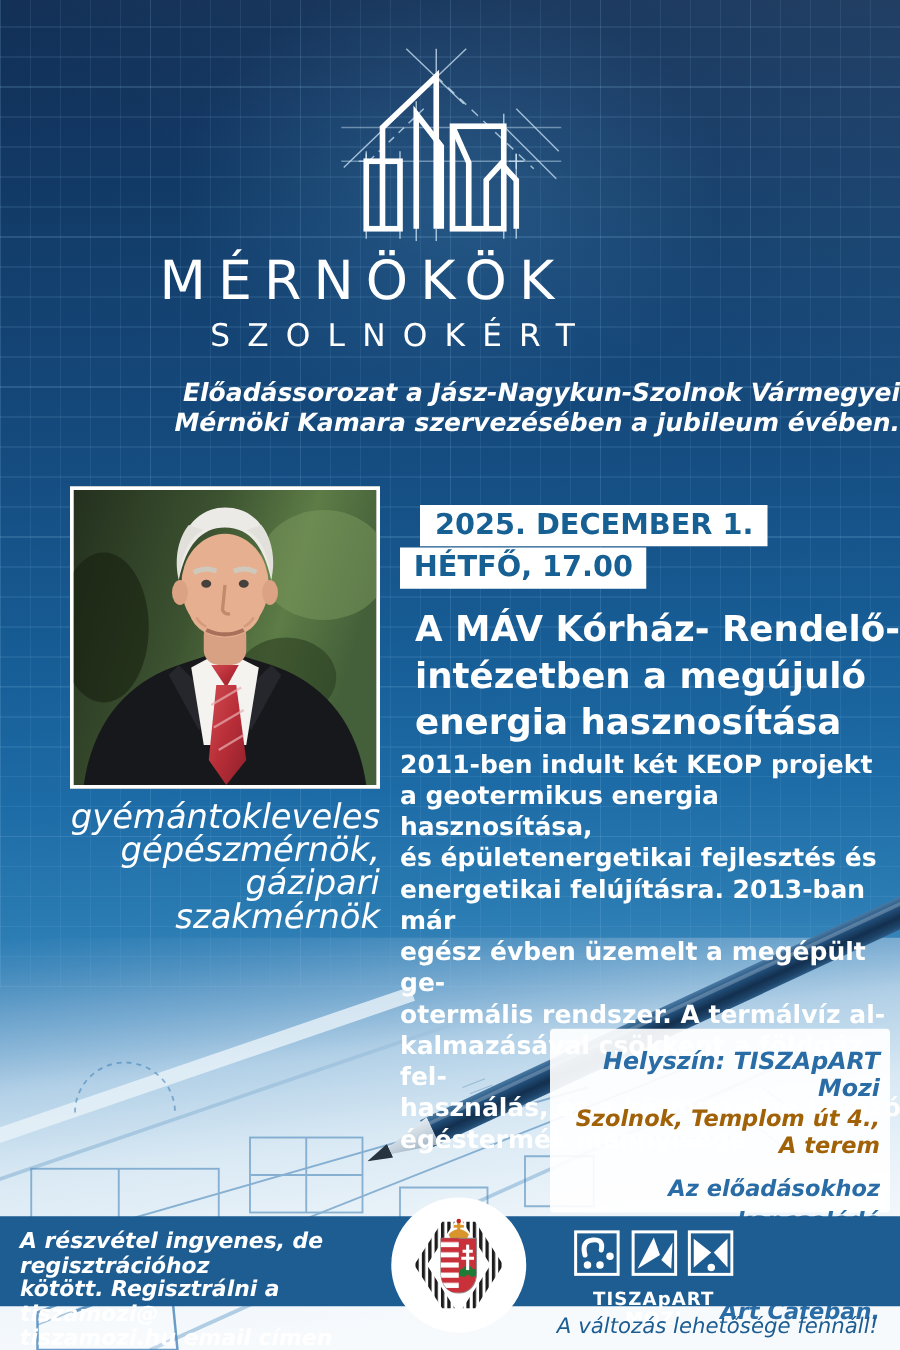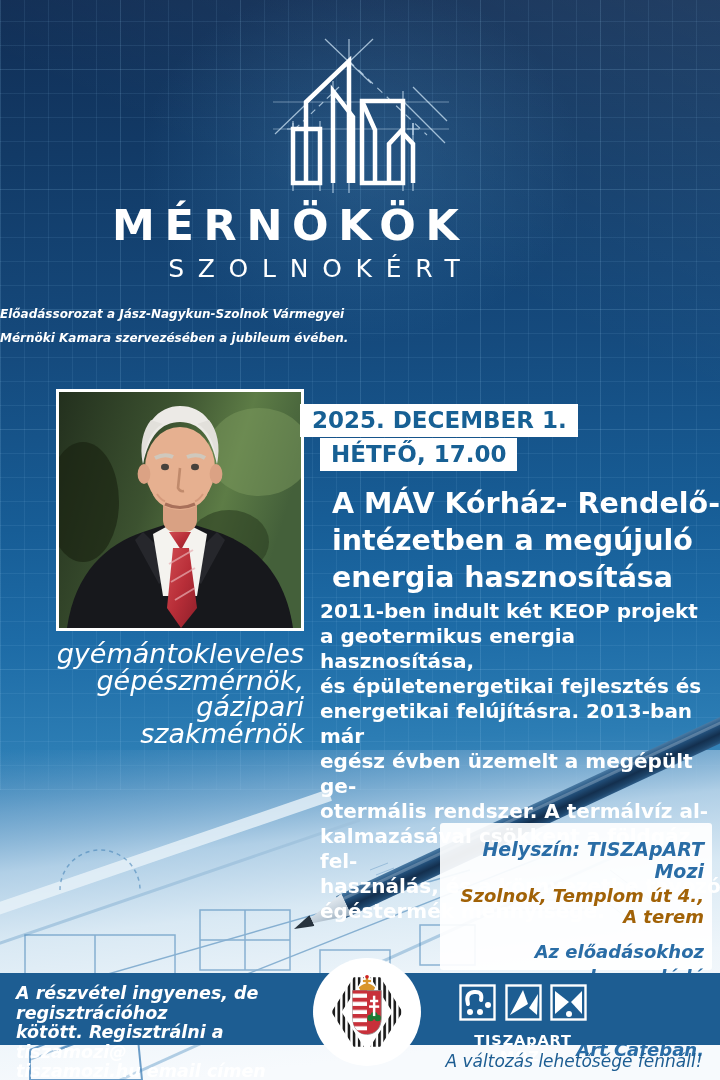--- a/index.html
+++ b/index.html
@@ -17,37 +17,37 @@
       repeating-linear-gradient(90deg, rgba(160,210,240,.08) 0 1px, transparent 1px 120px);
   }
   .sheen{position:absolute;inset:0;pointer-events:none;
     background:linear-gradient(205deg, rgba(255,255,255,.07) 0%, rgba(255,255,255,0) 28%);}
   .glow{position:absolute;left:120px;top:0;width:480px;height:360px;pointer-events:none;
     background:radial-gradient(ellipse at 50% 45%, rgba(80,150,200,.28) 0%, rgba(80,150,200,0) 65%);}
 
   
   .logo-svg{position:absolute;left:265px;top:33px;}
   .title-main{position:absolute;left:0;top:200px;width:571px;text-align:center;
-    font-size:43px;font-weight:bold;letter-spacing:.225em;text-indent:.225em;}
+    font-size:43px;font-weight:normal;letter-spacing:.225em;text-indent:.225em;}
   .title-sub{position:absolute;left:0;top:254px;width:628px;text-align:center;
     font-size:25px;font-weight:normal;letter-spacing:.55em;text-indent:.55em;}
-  .series-note{position:absolute;left:0;top:303px;width:720px;text-align:left;
-    font-size:12px;line-height:23.5px;font-weight:bold;font-style:italic;white-space:pre-line;}
+  .series-note{position:absolute;left:0;top:303px;width:720px;text-align:right;
+    font-size:20px;line-height:23.5px;font-weight:bold;font-style:italic;white-space:pre-line;}
 
   
   .photo-frame{position:absolute;left:56px;top:389px;width:242px;height:236px;
     border:3px solid #fff;background:#2b3526;}
   .speaker-block{position:absolute;left:14px;top:641px;width:290px;text-align:right;}
   .speaker-name{font-size:29px;font-weight:bold;font-style:italic;line-height:34px;margin:0 0 5px 0;}
   .speaker-qual{font-size:27px;font-style:italic;line-height:26.5px;white-space:pre-line;margin:0;}
 
   
   .chip{display:inline-block;background:#ffffff;color:#176094;font-weight:bold;
     font-size:23px;line-height:26px;padding:3px 11px 4px 11px;}
-  .chip-date{position:absolute;left:300px;top:404px;padding-left:12px;}
+  .chip-date{position:absolute;left:336px;top:404px;padding-left:12px;}
   .chip-time{position:absolute;left:320px;top:438px;text-align:center;}
   .event-title{position:absolute;left:320px;top:473px;width:400px;
     font-size:28.5px;line-height:37px;font-weight:bold;white-space:pre-line;margin:12px;}
   .event-desc{position:absolute;left:320px;top:599px;width:404px;
     font-size:20px;line-height:25px;font-weight:600;white-space:pre-line;margin:0;}
 
   
   .blueprint{position:absolute;left:0;top:750px;width:720px;height:330px;}
   .pencil{position:absolute;left:294px;top:917px;width:560px;height:24px;
     transform:rotate(-25deg);transform-origin:0 12px;}

